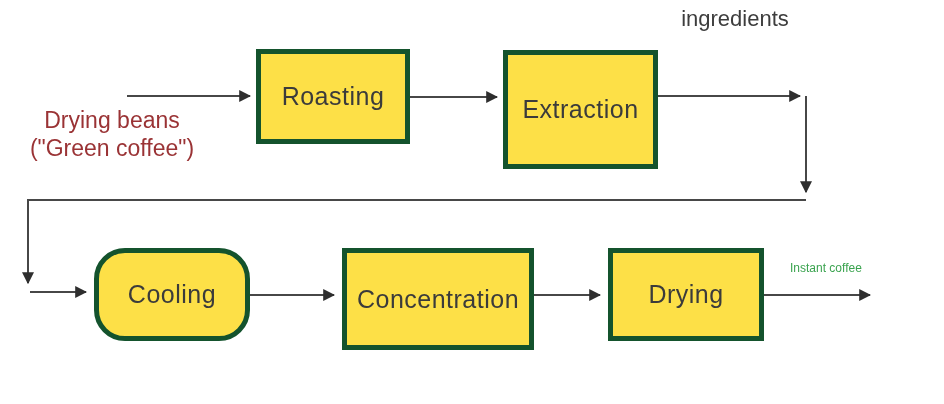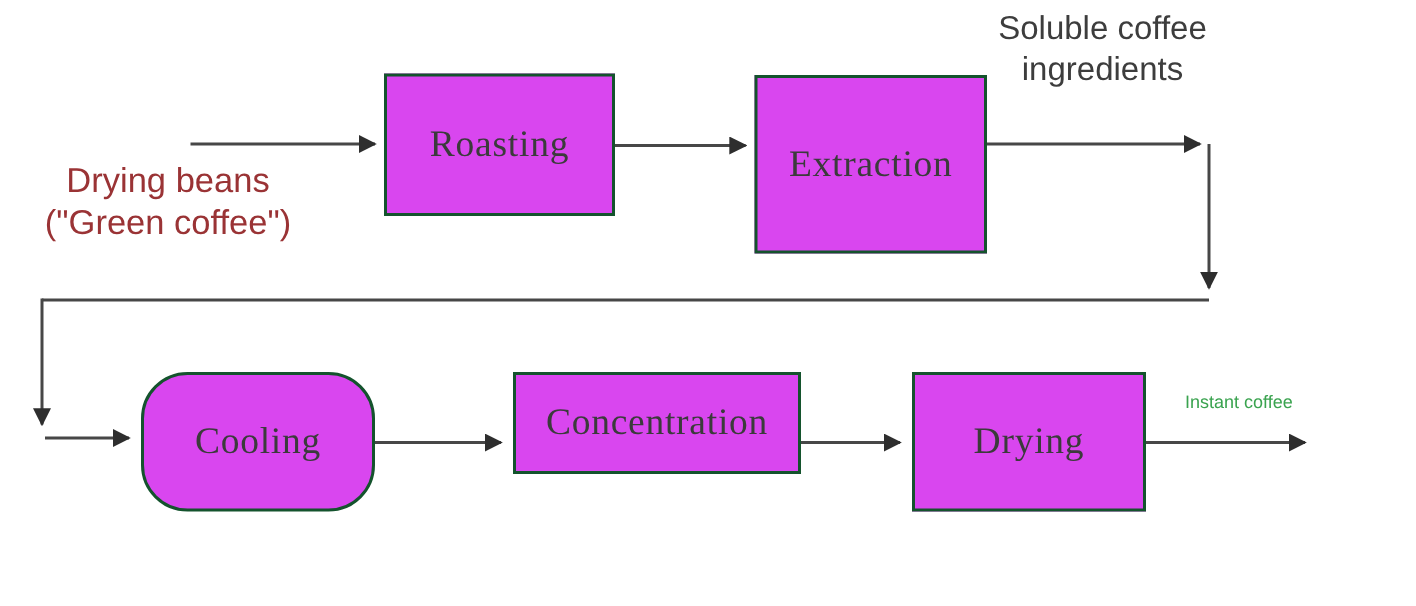--- a/index.html
+++ b/index.html
@@ -17,38 +17,37 @@
   }
   .connectors {
     position: absolute;
     left: 0;
     top: 0;
     width: 944px;
     height: 404px;
   }
   .box {
     position: absolute;
-    border: 2px solid #14532d;
-    background: #d946ef;
+    border: 5px solid #14532d;
+    background: #fde047;
     display: flex;
     align-items: center;
     justify-content: center;
     box-sizing: border-box;
-    font-family: Liberation Serif, serif;
   }
   .box-label {
     font-size: 25px;
     color: #3b3b3b;
     letter-spacing: 0.5px;
     white-space: nowrap;
   }
   #box-roasting      { left: 256px; top: 49px;  width: 154px; height: 95px; }
   #box-extraction    { left: 503px; top: 50px;  width: 155px; height: 119px; }
   #box-cooling       { left: 94px;  top: 248px; width: 156px; height: 93px; border-radius: 31px; }
-  #box-concentration { left: 342px; top: 248px; width: 192px; height: 68px; }
+  #box-concentration { left: 342px; top: 248px; width: 192px; height: 102px; }
   #box-drying        { left: 608px; top: 248px; width: 156px; height: 93px; }
 
   .side-label {
     position: absolute;
     text-align: center;
     line-height: 1.22;
     white-space: nowrap;
   }
   #label-input {
     left: 22px;
@@ -125,19 +124,18 @@
   <div class="box" id="box-drying">
     <span class="box-label">Drying</span>
   </div>
 
   <div class="side-label" id="label-input">
     <div>Drying beans</div>
     <div>("Green coffee")</div>
   </div>
 
   <div class="side-label" id="label-intermediate">
-    <div>Soluble coffee</div>
     <div>ingredients</div>
   </div>
 
   <div class="side-label" id="label-output">Instant coffee</div>
 
 </div>
 
 </body></html>

